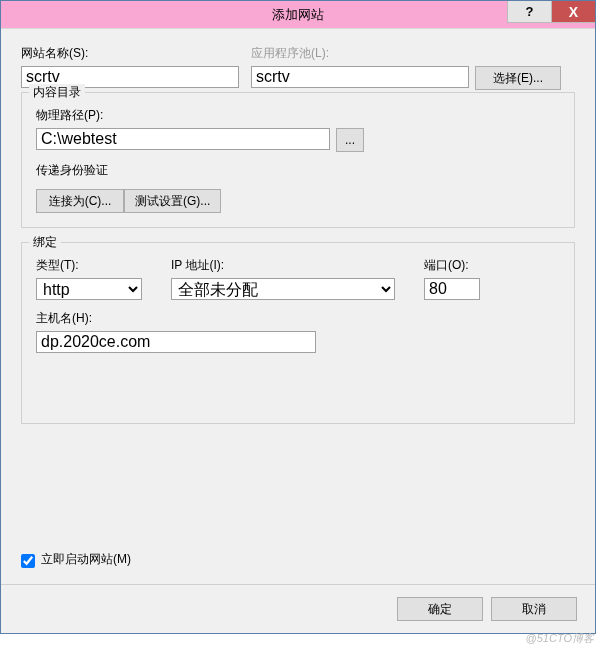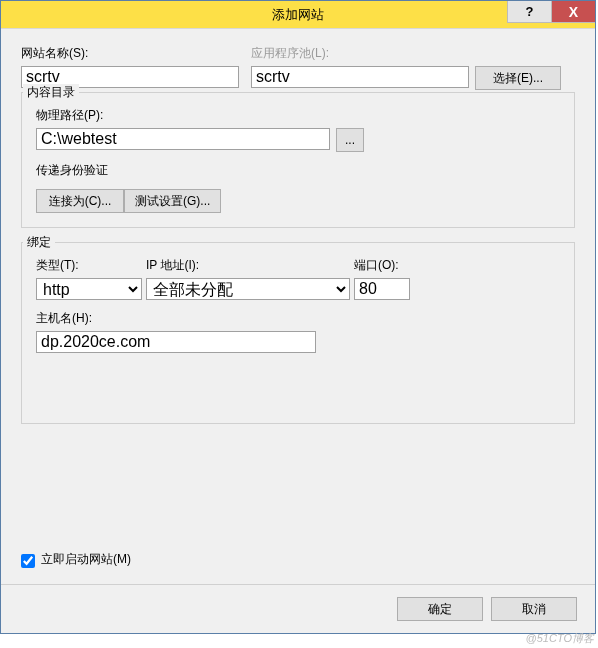--- a/index.html
+++ b/index.html
@@ -15,21 +15,21 @@
     .window {
       border: 1px solid #5a7fa8;
       width: 596px;
       height: 634px;
       background: #f0f0f0;
       display: flex;
       flex-direction: column;
     }
     .titlebar {
       height: 28px;
-      background: #fde047;
+      background: #f9a8d4;
       border-bottom: 1px solid #d8d8d8;
       display: flex;
       align-items: center;
       position: relative;
     }
     .titlebar-title {
       flex: 1;
       text-align: center;
       font-size: 13px;
       color: #000;
@@ -112,33 +112,33 @@
     }
     .fieldset {
       border: 1px solid #d0d0d0;
       padding: 14px 14px 14px 14px;
       margin-bottom: 14px;
       position: relative;
     }
     .fieldset-label {
       position: absolute;
       top: -9px;
-      left: 1px;
+      left: 7px;
       background: #f0f0f0;
       padding: 0 4px;
     }
     .sitename-input { width: 218px; }
     .apppool-input { width: 218px; border:1px solid #c5c5c5; background:#f0f0f0; }
     .select-btn { min-width: 86px; }
     .path-input { width: 294px; }
     .connect-btn { min-width: 88px; }
     .test-btn { min-width: 88px; }
     .binding-box .row { margin-bottom: 10px; }
     .type-select { width: 106px; }
-    .ip-select { width: 204px; font-family: Liberation Serif, serif; }
+    .ip-select { width: 224px; font-family: Liberation Serif, serif; }
     .port-input { width: 56px; }
     .host-input { width: 280px; border: 1px solid #1a6fc0; }
     .example { margin-top: 6px; color: #000; }
     .checkbox-row {
       display: flex;
       align-items: flex-end;
       gap: 6px;
       margin-top: auto;
       margin-bottom: 8px;
     }
@@ -203,21 +203,21 @@
       </div>
       <div class="label" style="margin-bottom:10px;">传递身份验证</div>
       <div class="row" style="margin-bottom:0;gap:0;">
         <button class="btn connect-btn">连接为(C)...</button>
         <button class="btn test-btn">测试设置(G)...</button>
       </div>
     </div>
 
     <div class="fieldset binding-box" style="padding-bottom:70px;">
       <span class="fieldset-label">绑定</span>
-      <div class="row" style="gap:4px;">
+      <div class="row" style="gap:29px;">
         <div class="col">
           <span class="label">类型(T):</span>
           <select class="type-select">
             <option>http</option>
           </select>
         </div>
         <div class="col">
           <span class="label">IP 地址(I):</span>
           <select class="ip-select">
             <option>全部未分配</option>

